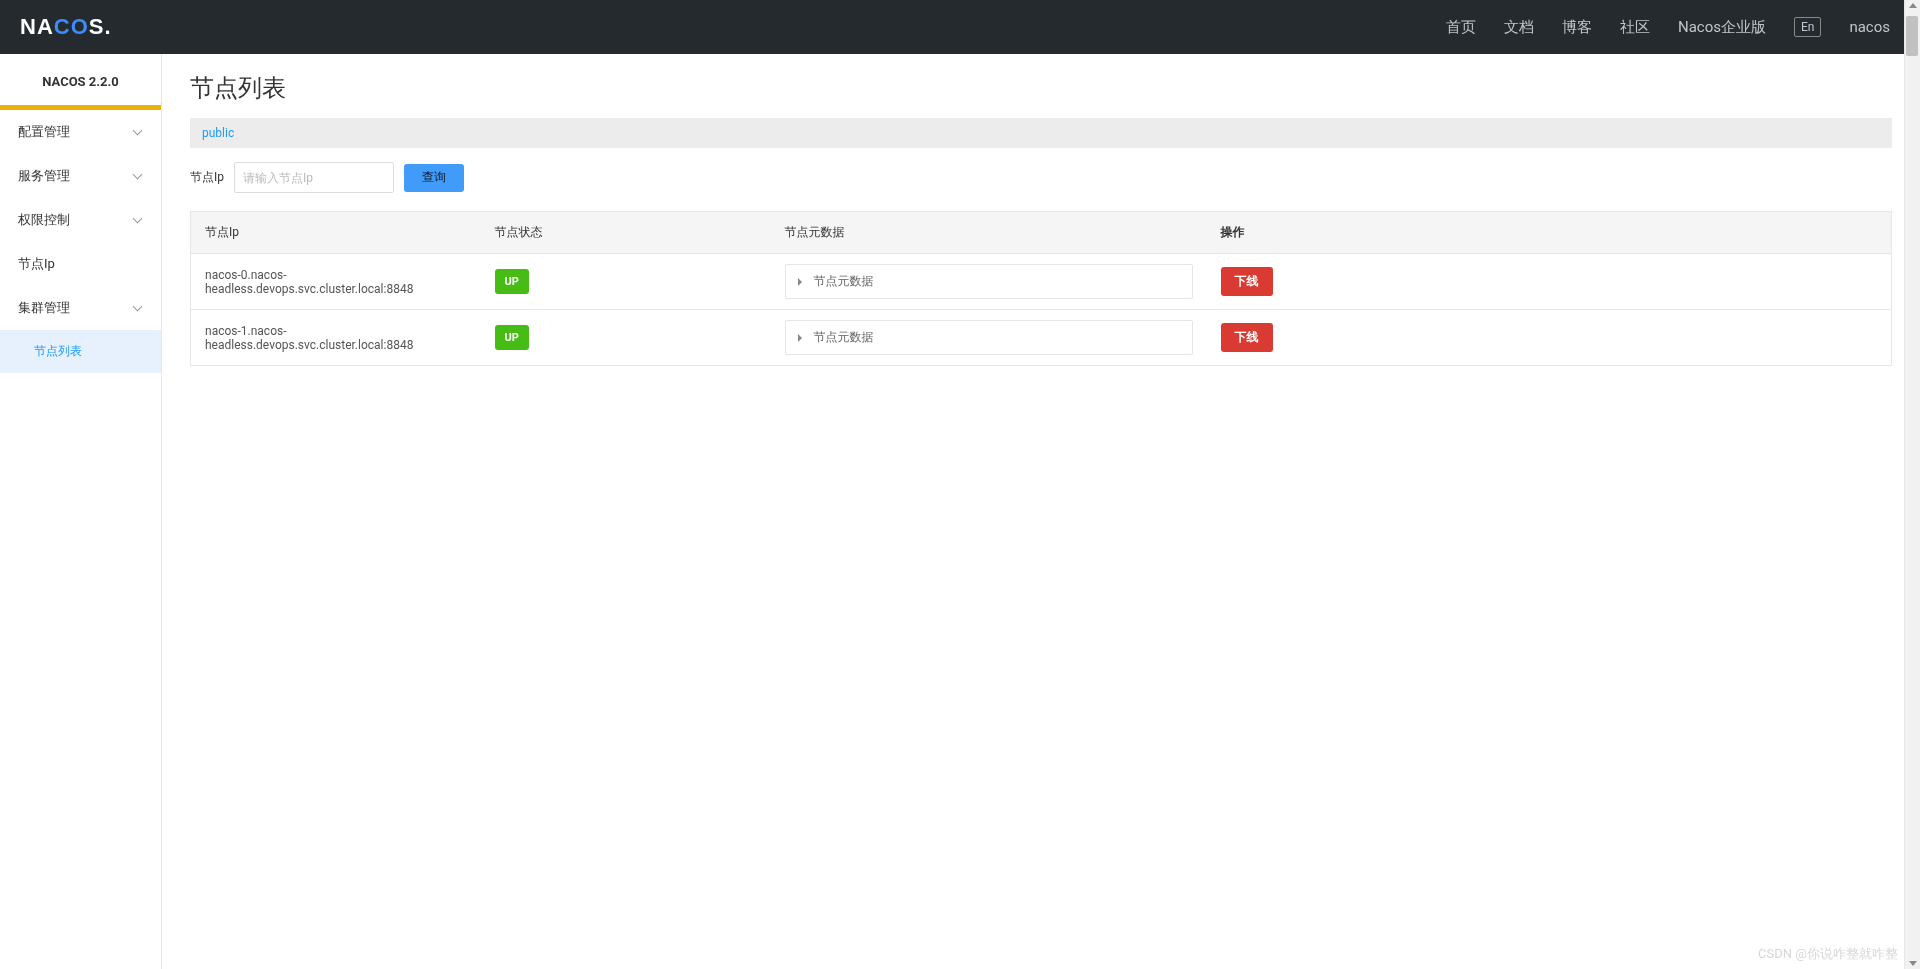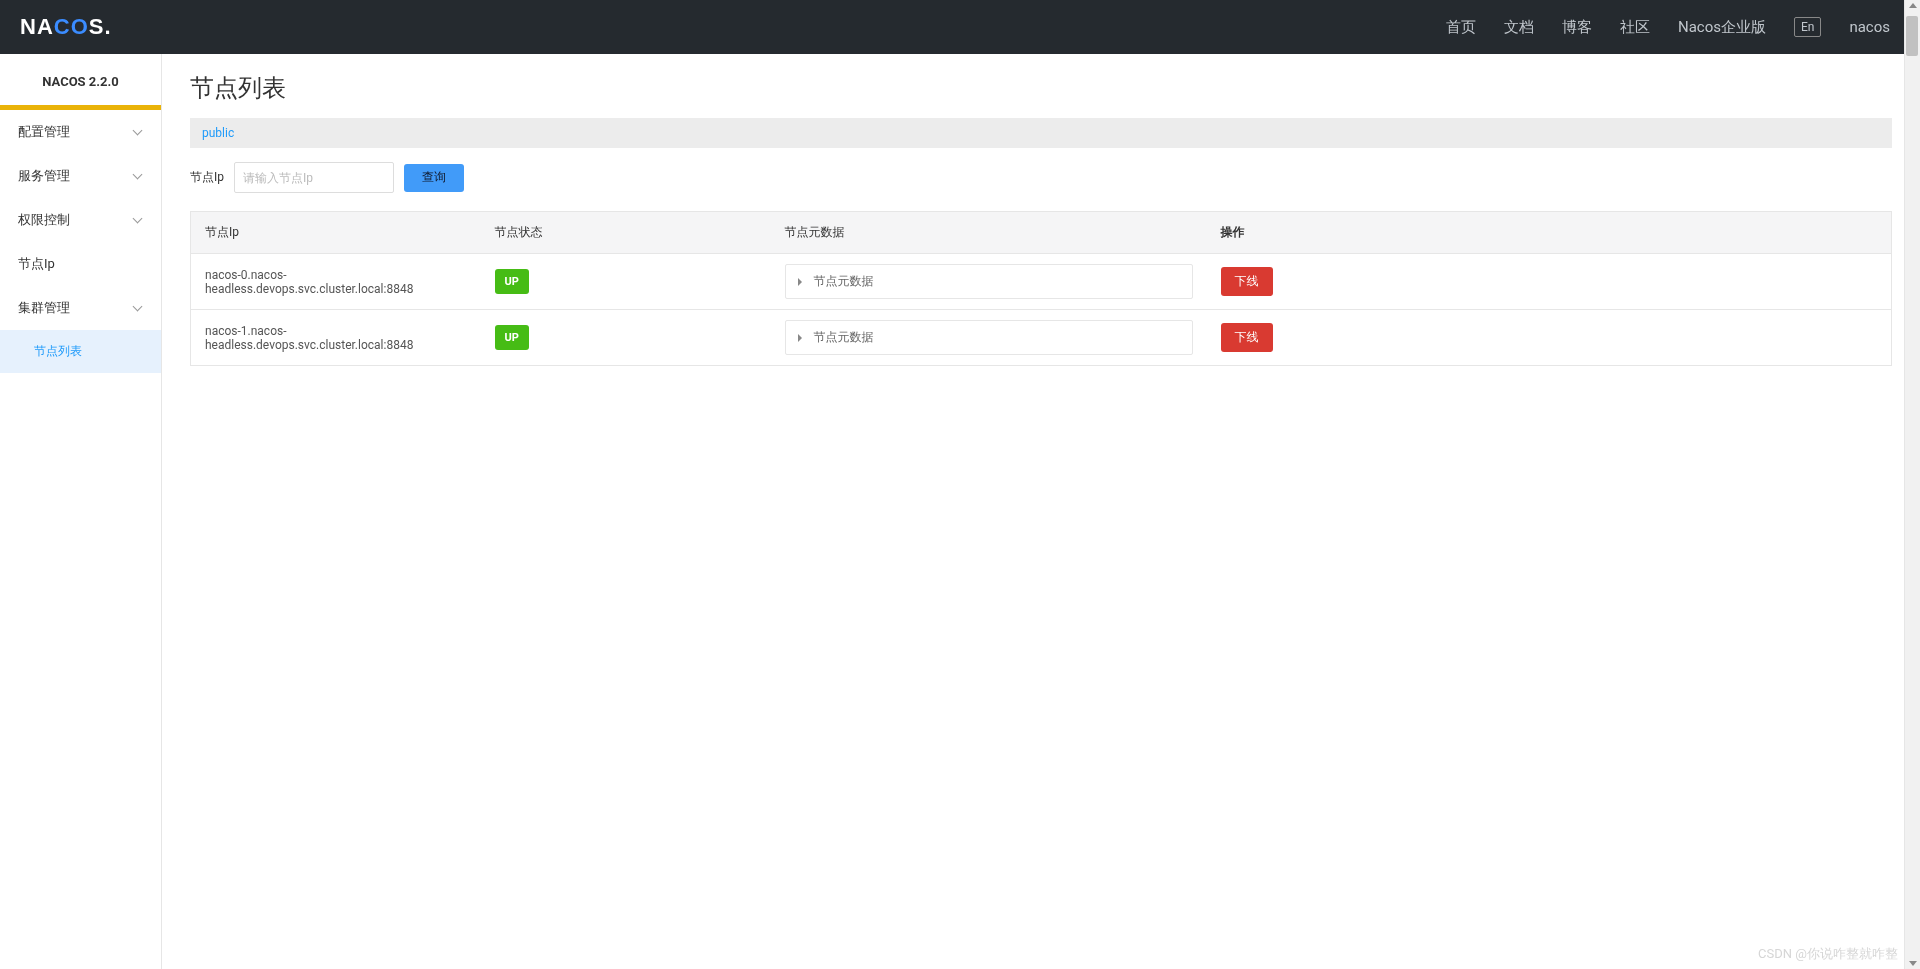--- a/index.html
+++ b/index.html
@@ -39,21 +39,21 @@
     tr:last-child td { border-bottom: none; }
     .col-ip { width: 290px; }
     .col-status { width: 290px; }
     .col-meta { width: 436px; }
     .col-action { width: auto; font-weight: bold; }
     
     .badge-up { display: inline-block; background: #46bc15; color: #fff; font-size: 11px; padding: 6px 10px; border-radius: 3px; font-weight: bold; }
     .meta-box { display: flex; align-items: center; border: 1px solid #e6e6e6; background: #fff; padding: 8px 12px; border-radius: 2px; cursor: pointer; width: 100%; }
     .meta-caret { width: 0; height: 0; border-top: 4px solid transparent; border-bottom: 4px solid transparent; border-left: 4px solid #888; margin-right: 12px; }
     .meta-label { color: #666; font-size: 12px; }
-    .btn-offline { display: inline-block; background: #d93a31; color: #fff; font-size: 12px; padding: 6px 14px; border-radius: 3px; border: none; cursor: pointer; }
+    .btn-offline { display: inline-block; background: #d93a31; color: #fff; font-size: 12px; padding: 6px 14px; border-radius: 3px; border: none; cursor: pointer; font-weight: bold; }
     
     .scrollbar-track { position: fixed; right: 0; top: 0; width: 16px; height: 100vh; background: #f1f1f1; border-left: 1px solid #e6e6e6; }
     .scrollbar-thumb { position: absolute; right: 2px; top: 2px; width: 12px; height: 40px; background: #c1c1c1; border-radius: 2px; }
     .scroll-arrow-up { position: absolute; top: 3px; left: 4px; width: 0; height: 0; border-left: 4px solid transparent; border-right: 4px solid transparent; border-bottom: 5px solid #888; }
     .scroll-arrow-down { position: absolute; bottom: 3px; left: 4px; width: 0; height: 0; border-left: 4px solid transparent; border-right: 4px solid transparent; border-top: 5px solid #888; }
     
     .watermark { position: fixed; right: 22px; bottom: 6px; color: #d6d6d6; font-size: 13px; pointer-events: none; }
   </style>
 </head>
 <body>

